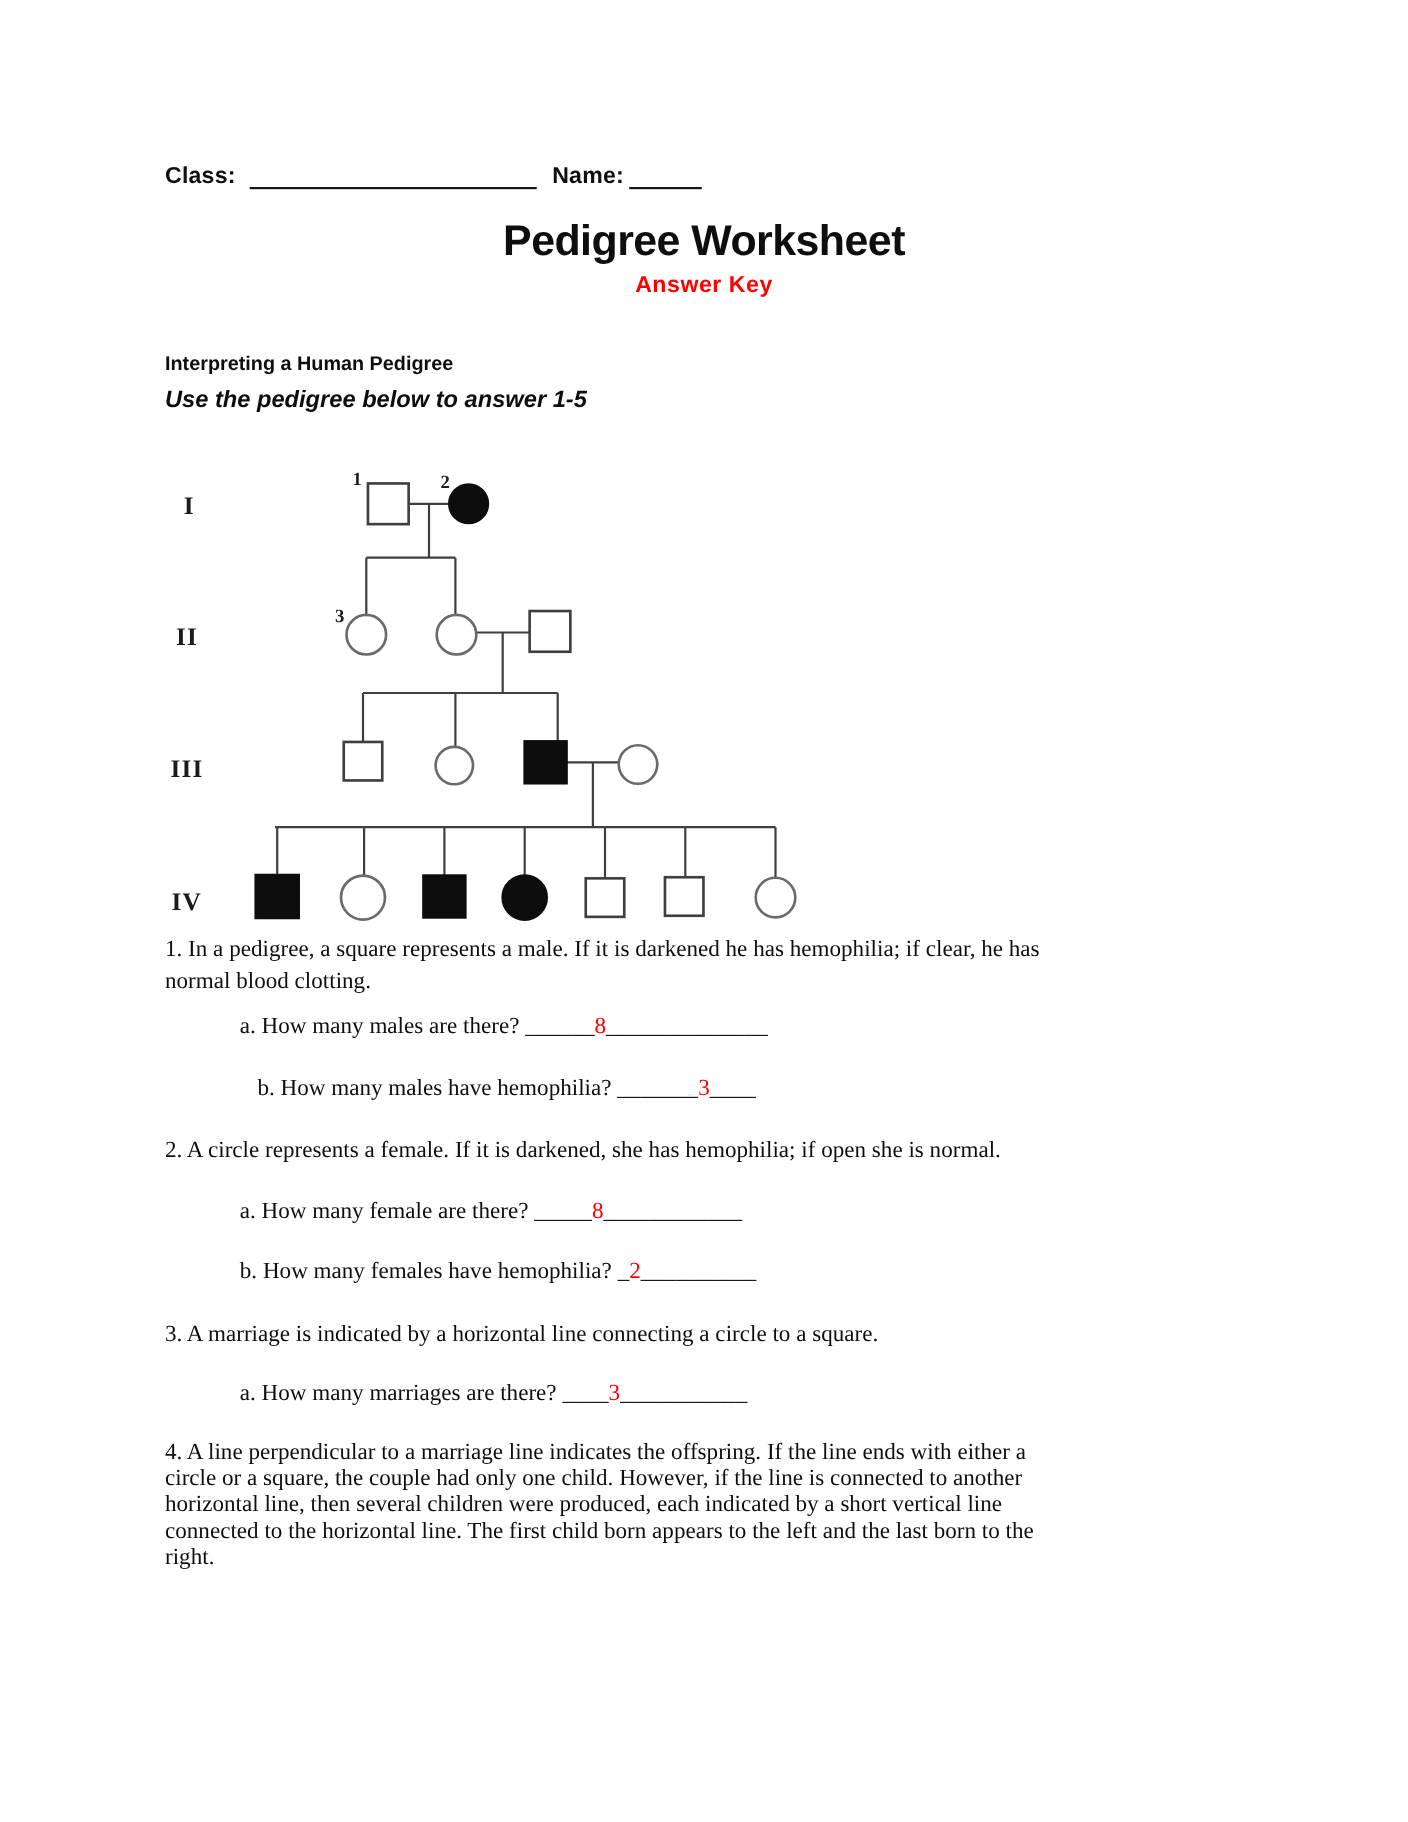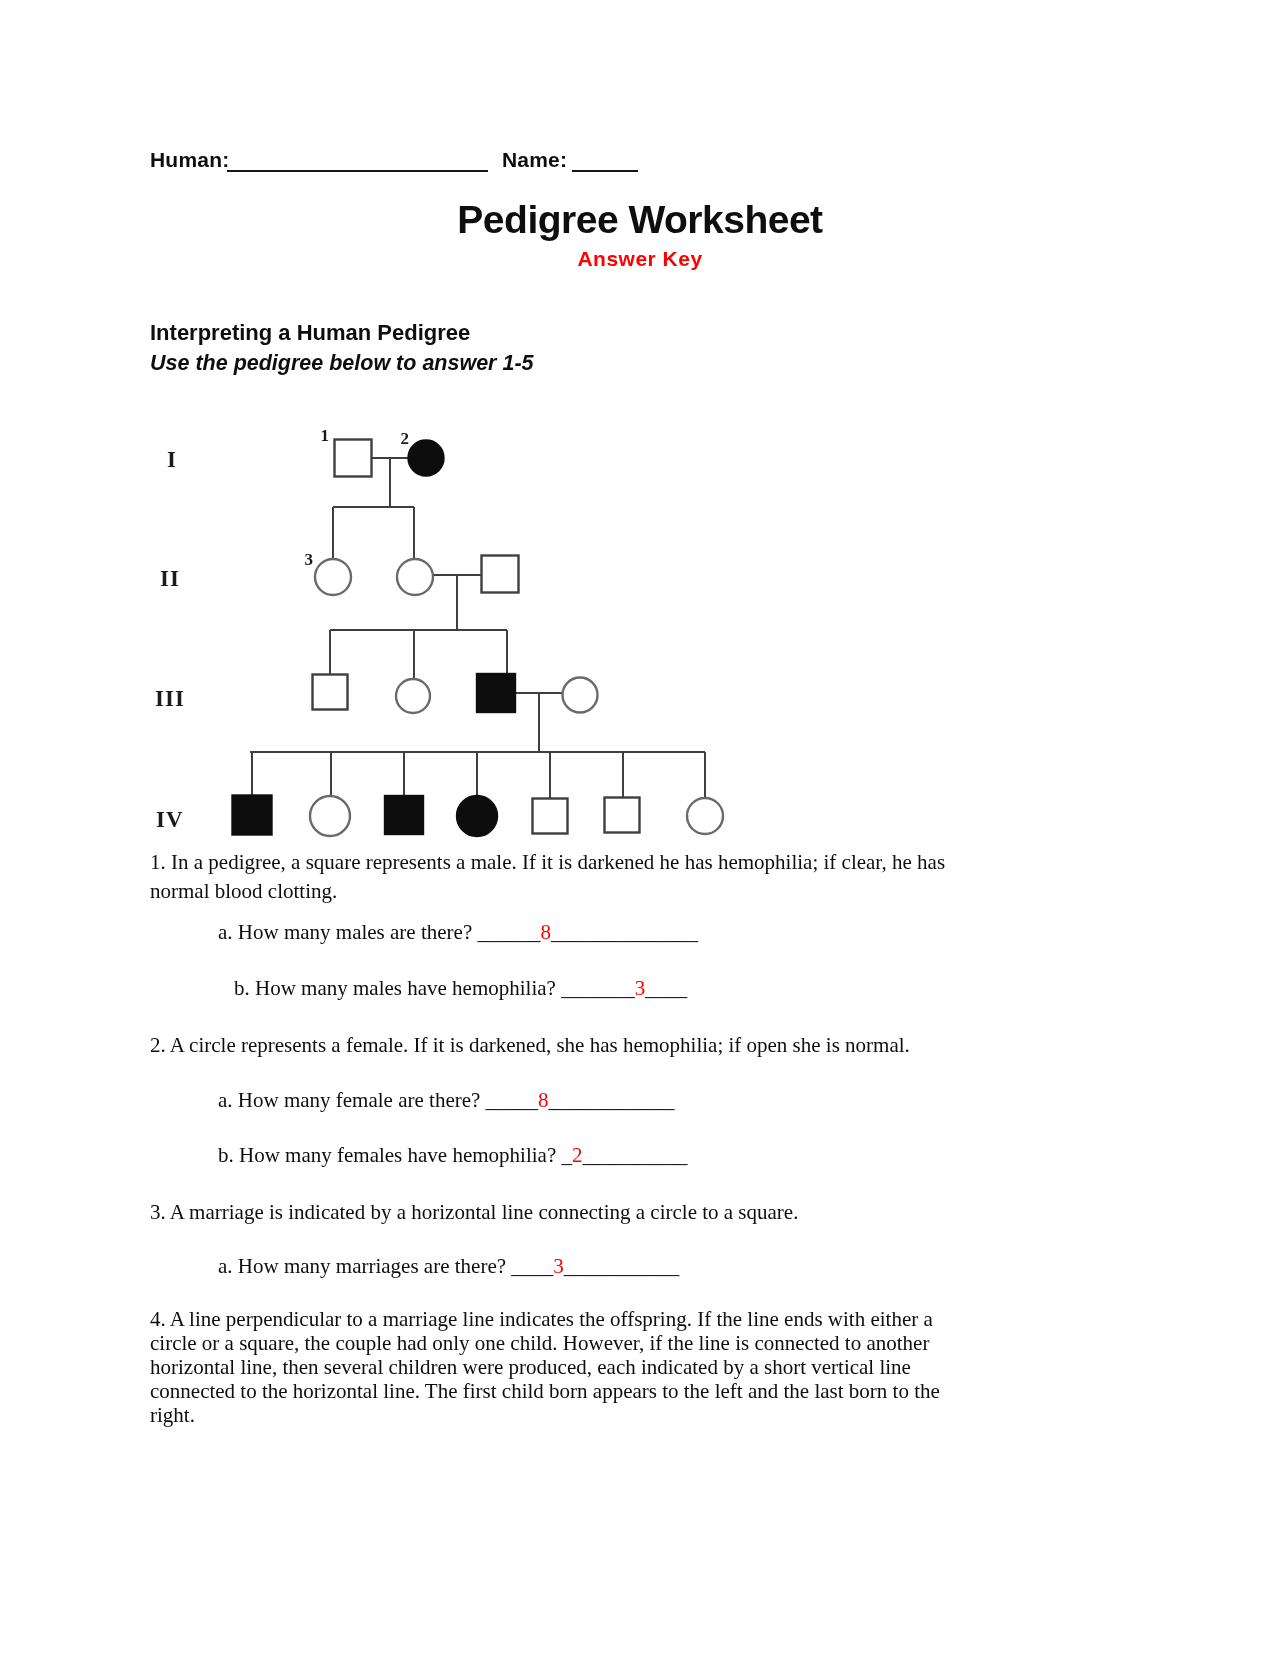--- a/index.html
+++ b/index.html
@@ -21,33 +21,33 @@
     left: 0; right: 0; top: 198px;
     text-align: center;
     font-weight: bold; font-size: 39px; letter-spacing: -0.5px;
   }
   .answer-key {
     left: 0; right: 0; top: 247px;
     text-align: center;
     font-weight: bold; font-size: 21px; letter-spacing: .5px;
     color: var(--answer-red, #fe0000);
   }
-  .section-heading { left: 150px; top: 320px; font-weight: bold; font-size: 22px; }
+  .section-heading { left: 150px; top: 320px; font-weight: bold; font-size: 18px; }
   .instruction     { left: 150px; top: 351px; font-weight: bold; font-style: italic; font-size: 21.5px; }
 
   .q   { font-size: 21px; line-height: 28.5px; white-space: pre-line; width: 945px; }
   .ans { font-size: 21px; white-space: nowrap; }
   .red { color: var(--answer-red, #fe0000); }
 
   svg text { font-family: "Liberation Serif", serif; }
 </style>
 </head>
 <body>
 
-<div class="abs header-label sans" style="left:150px; top:148px">Human:</div>
+<div class="abs header-label sans" style="left:150px; top:148px">Class:</div>
 <div class="abs fill-line" style="left:227px; top:150px; width:261px; height:20px"></div>
 <div class="abs header-label sans" style="left:502px; top:148px">Name:</div>
 <div class="abs fill-line" style="left:572px; top:150px; width:66px; height:20px"></div>
 
 <div class="abs doc-title sans">Pedigree Worksheet</div>
 <div class="abs answer-key sans">Answer Key</div>
 
 <div class="abs section-heading sans">Interpreting a Human Pedigree</div>
 <div class="abs instruction sans">Use the pedigree below to answer 1-5</div>
 

